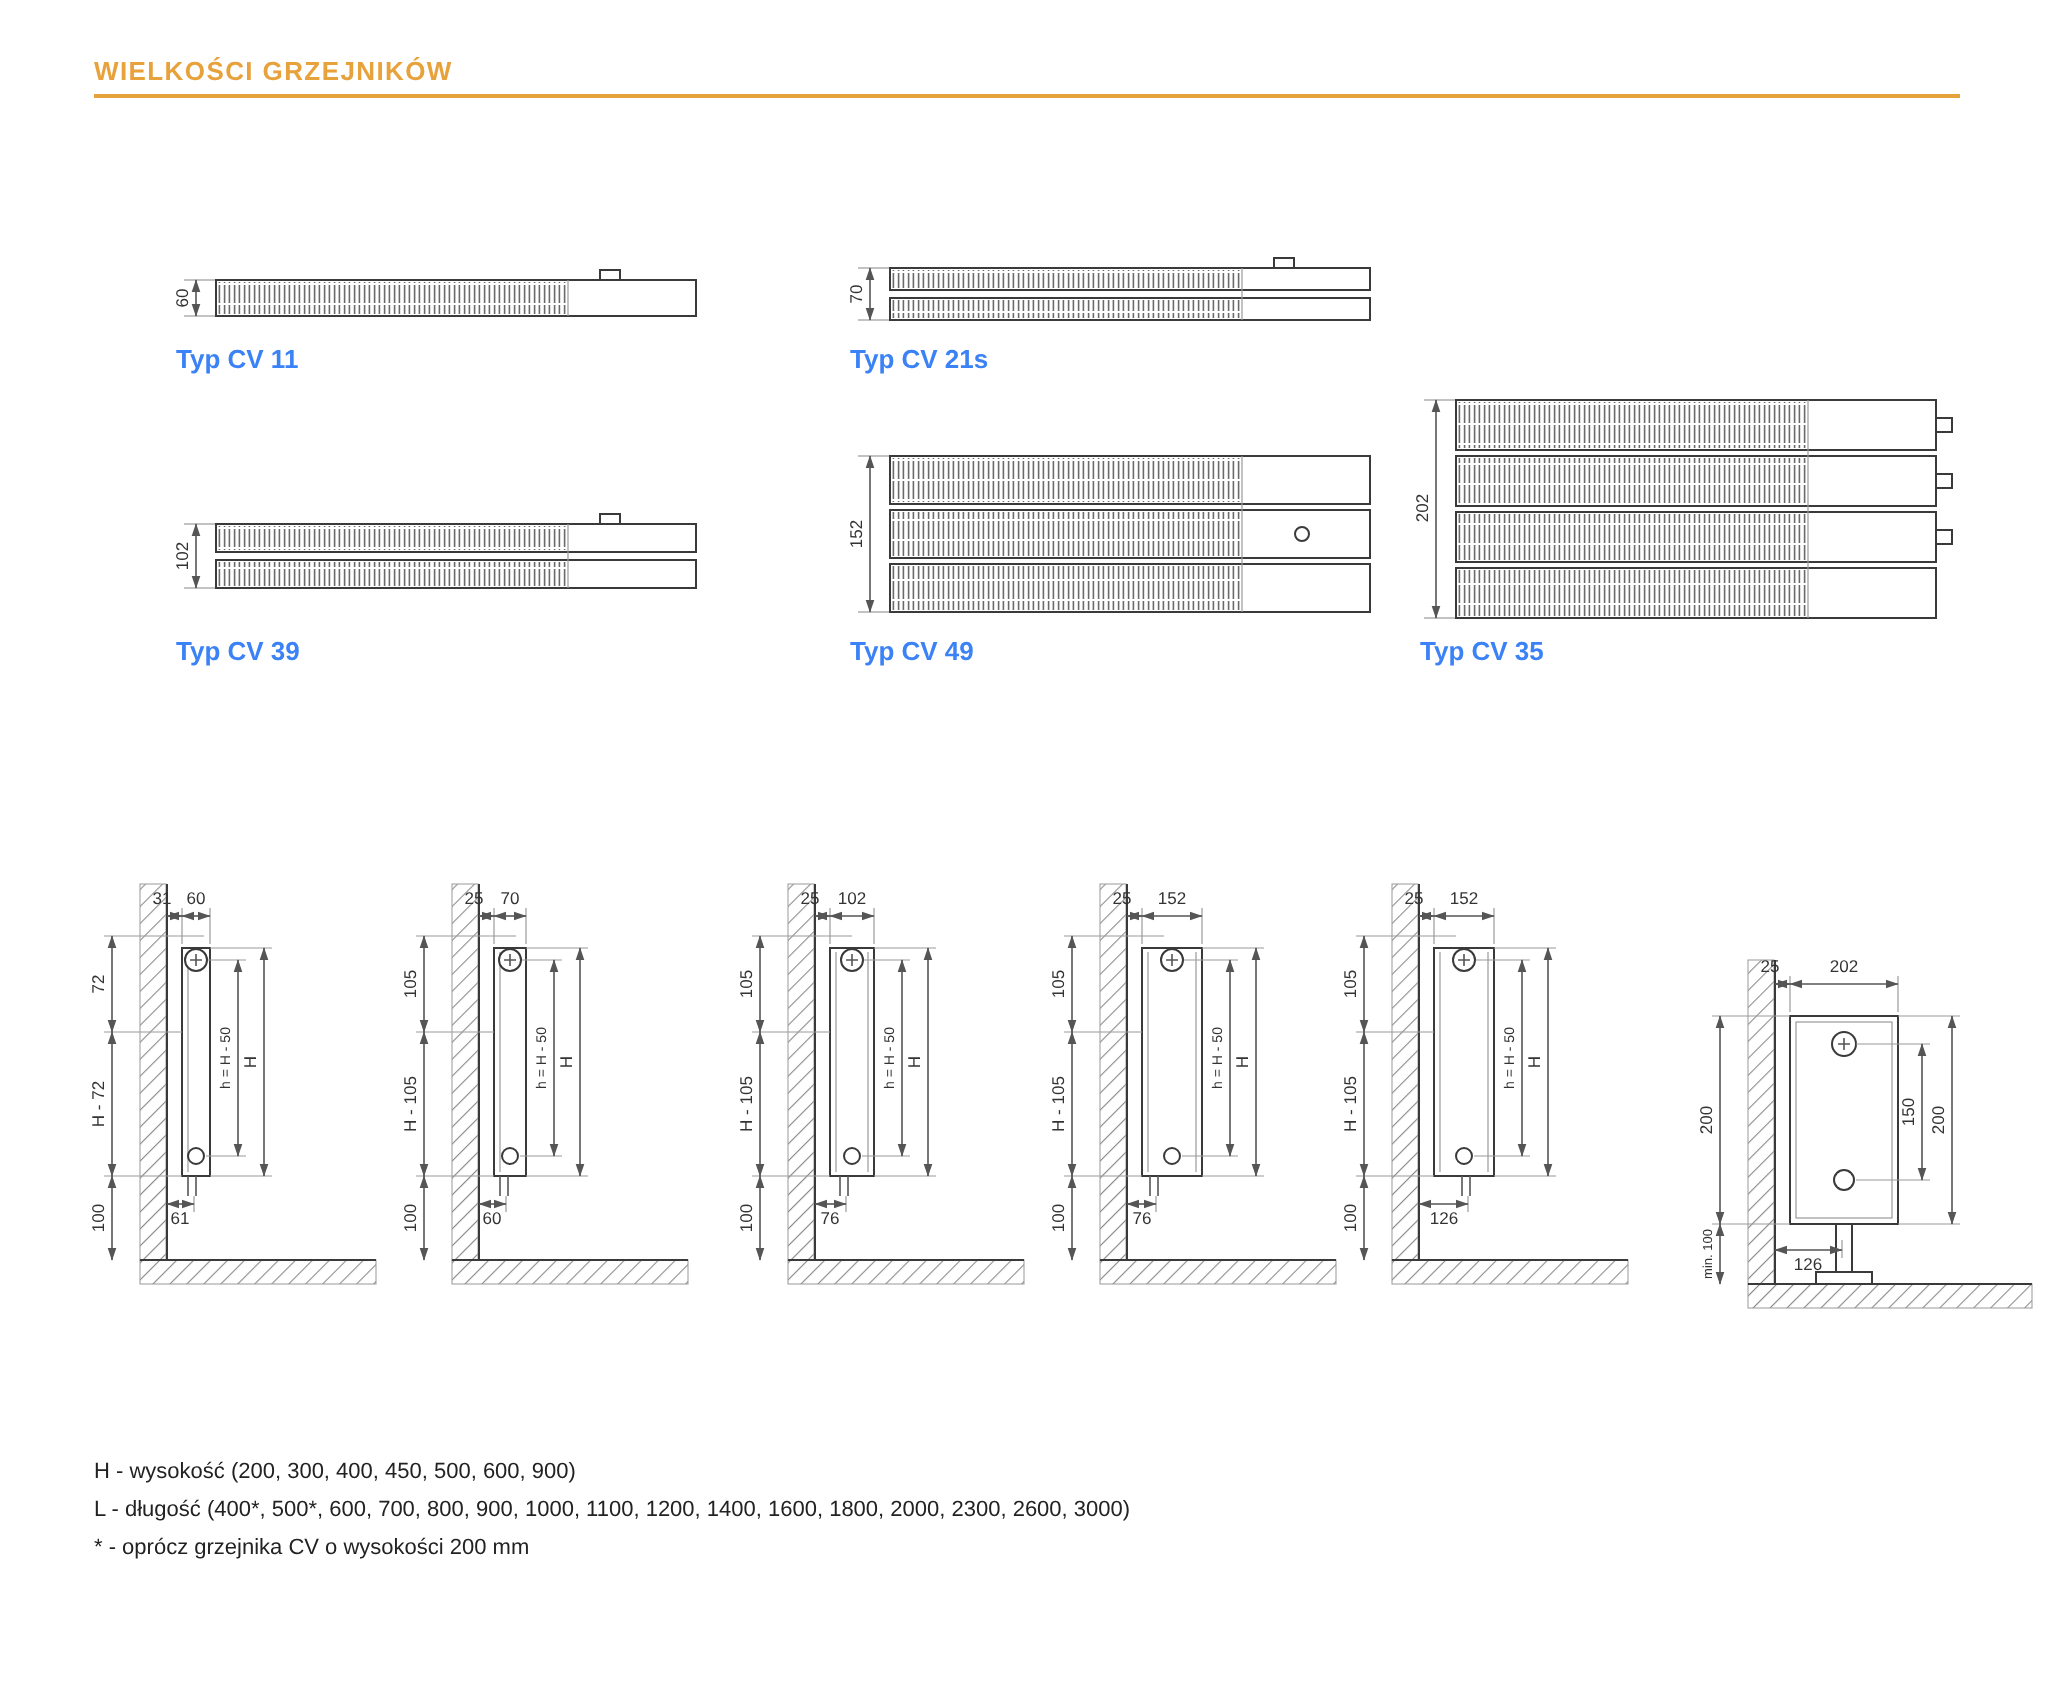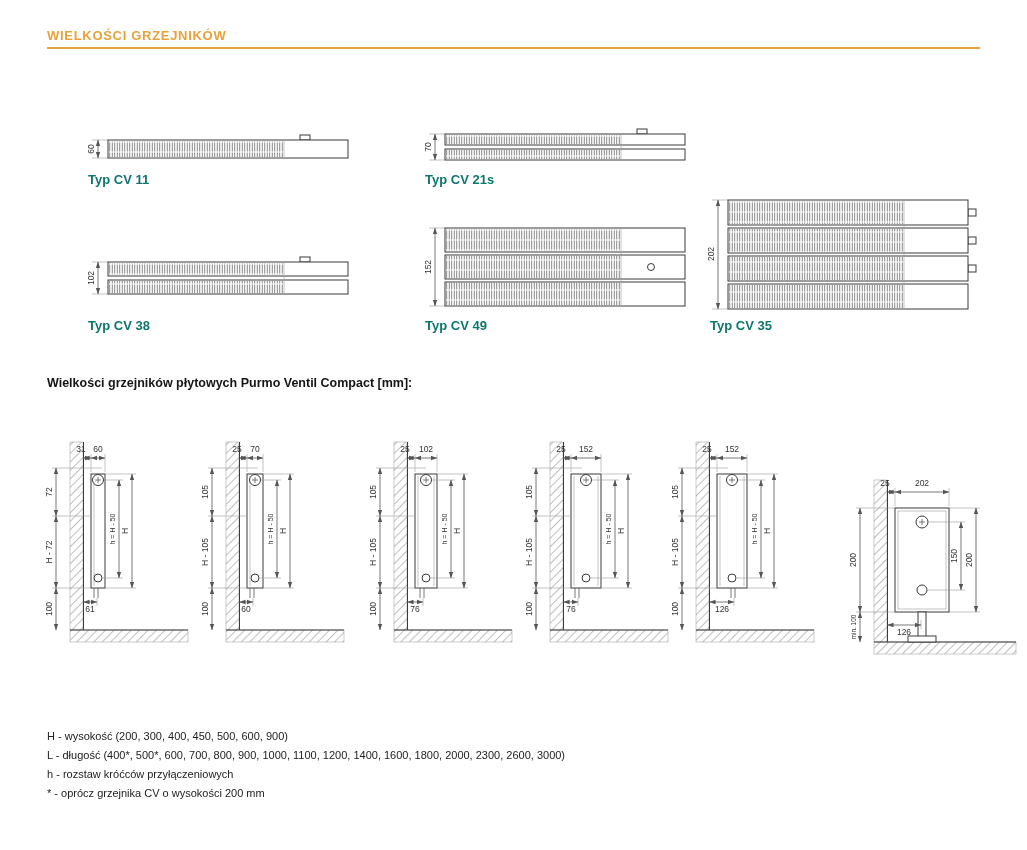--- a/index.html
+++ b/index.html
@@ -1,20 +1,20 @@
 <!DOCTYPE html>
 <html><head>
 <meta charset="utf-8">
 <style>
   *{margin:0;padding:0;box-sizing:border-box}
   html,body{width:1027px;height:850px;background:#fff;font-family:"Liberation Sans",sans-serif}
   .page{position:absolute;left:0;top:0;width:1027px;height:850px;background:#fff;overflow:hidden}
   .page-title{position:absolute;left:47px;top:28px;font-size:13px;font-weight:bold;letter-spacing:.7px;color:#E8A23C}
   .title-rule{position:absolute;left:47px;top:47px;width:933px;height:2px;background:#E8A23C}
-  .typ-label{position:absolute;font-size:13px;font-weight:bold;color:#0f766e}
+  .typ-label{position:absolute;font-size:13px;font-weight:bold;color:#3b82f6}
   .section-heading{position:absolute;left:47px;top:376px;font-size:12.5px;font-weight:bold;color:#151515}
   .legend{position:absolute;left:47px;top:730px;font-size:11px;color:#222}
   .legend div{margin-bottom:7px}
   svg{position:absolute;overflow:visible}
   .dim{stroke:#555;stroke-width:.8;fill:none}
   .ext{stroke:#9a9a9a;stroke-width:.6;fill:none}
   .body{stroke:#3a3a3a;stroke-width:1;fill:#fff}
   text{font-size:8.5px;fill:#333;font-family:"Liberation Sans",sans-serif}
   .small2{font-size:7px}
   .small3{font-size:6.5px}
@@ -86,21 +86,21 @@
     </g>
     <g>
       <rect class="body" x="214" y="3" width="10" height="5"></rect>
       <rect class="body" x="22" y="8" width="240" height="14"></rect>
       <rect x="23" y="9" width="174" height="12" fill="url(#fins)"></rect>
       <rect class="body" x="22" y="26" width="240" height="14"></rect>
       <rect x="23" y="27" width="174" height="12" fill="url(#fins)"></rect>
       <line class="ext" x1="198" y1="8" x2="198" y2="40"></line>
     </g>
   </svg>
-  <div class="typ-label" style="left:88px;top:318px">Typ CV 38</div>
+  <div class="typ-label" style="left:88px;top:318px">Typ CV 39</div>
 
   <svg style="left:423px;top:220px" width="270" height="92" viewBox="0 0 270 92">
     <g>
       <line class="ext" x1="6" y1="8" x2="22" y2="8"></line>
         <line class="ext" x1="6" y1="86" x2="22" y2="86"></line>
       <line class="dim" x1="12" y1="8" x2="12" y2="86" marker-start="url(#arr)" marker-end="url(#arr)"></line>
       <text x="8" y="47" transform="rotate(-90 8 47)" text-anchor="middle">152</text>
     </g>
     <g>
       <rect class="body" x="22" y="8" width="240" height="24"></rect>
@@ -132,21 +132,20 @@
       <rect x="23" y="37" width="174" height="23" fill="url(#fins)"></rect>
       <rect class="body" x="22" y="64" width="240" height="25"></rect>
       <rect x="23" y="65" width="174" height="23" fill="url(#fins)"></rect>
       <rect class="body" x="22" y="92" width="240" height="25"></rect>
       <rect x="23" y="93" width="174" height="23" fill="url(#fins)"></rect>
       <line class="ext" x1="198" y1="8" x2="198" y2="117"></line>
     </g>
   </svg>
   <div class="typ-label" style="left:710px;top:318px">Typ CV 35</div>
 
-  <div class="section-heading">Wielkości grzejników płytowych Purmo Ventil Compact [mm]:</div>
 
   <svg style="left:44px;top:428px" width="150" height="245" viewBox="0 0 150 245">
     <g>
       <rect x="26" y="14" width="13" height="188" fill="url(#hatch)" stroke="#999" stroke-width="0.5"></rect>
       <line class="body" x1="39.5" y1="14" x2="39.5" y2="202"></line>
       <rect x="26" y="202" width="118" height="12" fill="url(#hatch)" stroke="#999" stroke-width="0.5"></rect>
       <line class="body" x1="26" y1="202" x2="144" y2="202"></line>
     </g>
     <g>
       <rect class="body" x="47" y="46" width="14" height="114"></rect>
@@ -413,17 +412,16 @@
       <text x="124" y="90" transform="rotate(-90 124 90)" text-anchor="middle">200</text>
       <line class="ext" x1="73" y1="150" x2="73" y2="159"></line>
       <line class="dim" x1="39.5" y1="155" x2="73" y2="155" marker-start="url(#arr)" marker-end="url(#arr)"></line>
       <text x="56" y="165" text-anchor="middle">126</text>
     </g>
   </svg>
 
   <div class="legend">
     <div>H - wysokość (200, 300, 400, 450, 500, 600, 900)</div>
     <div>L - długość (400*, 500*, 600, 700, 800, 900, 1000, 1100, 1200, 1400, 1600, 1800, 2000, 2300, 2600, 3000)</div>
-    <div>h - rozstaw króćców przyłączeniowych</div>
     <div>* - oprócz grzejnika CV o wysokości 200 mm</div>
   </div>
 
 </div>
 
 </body></html>

